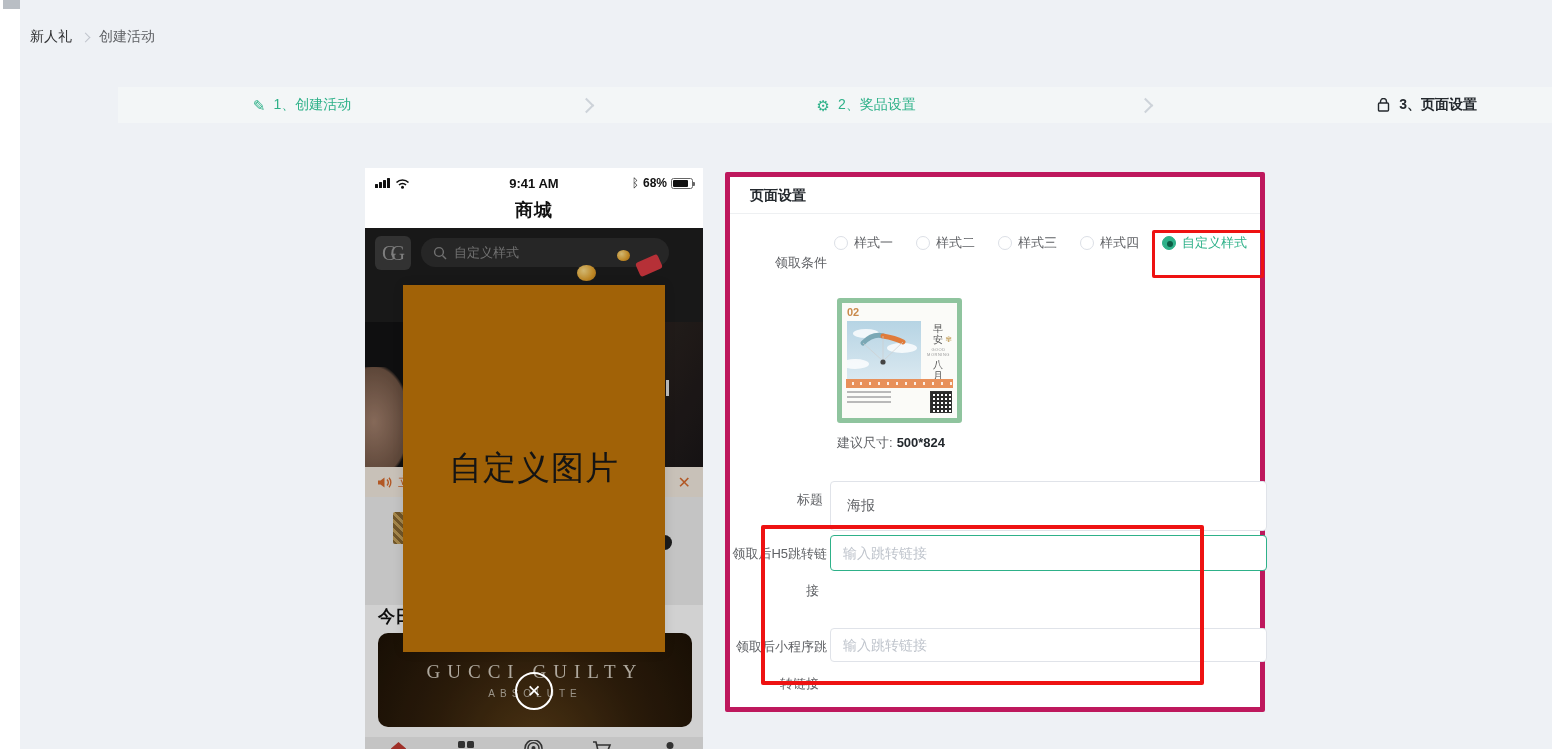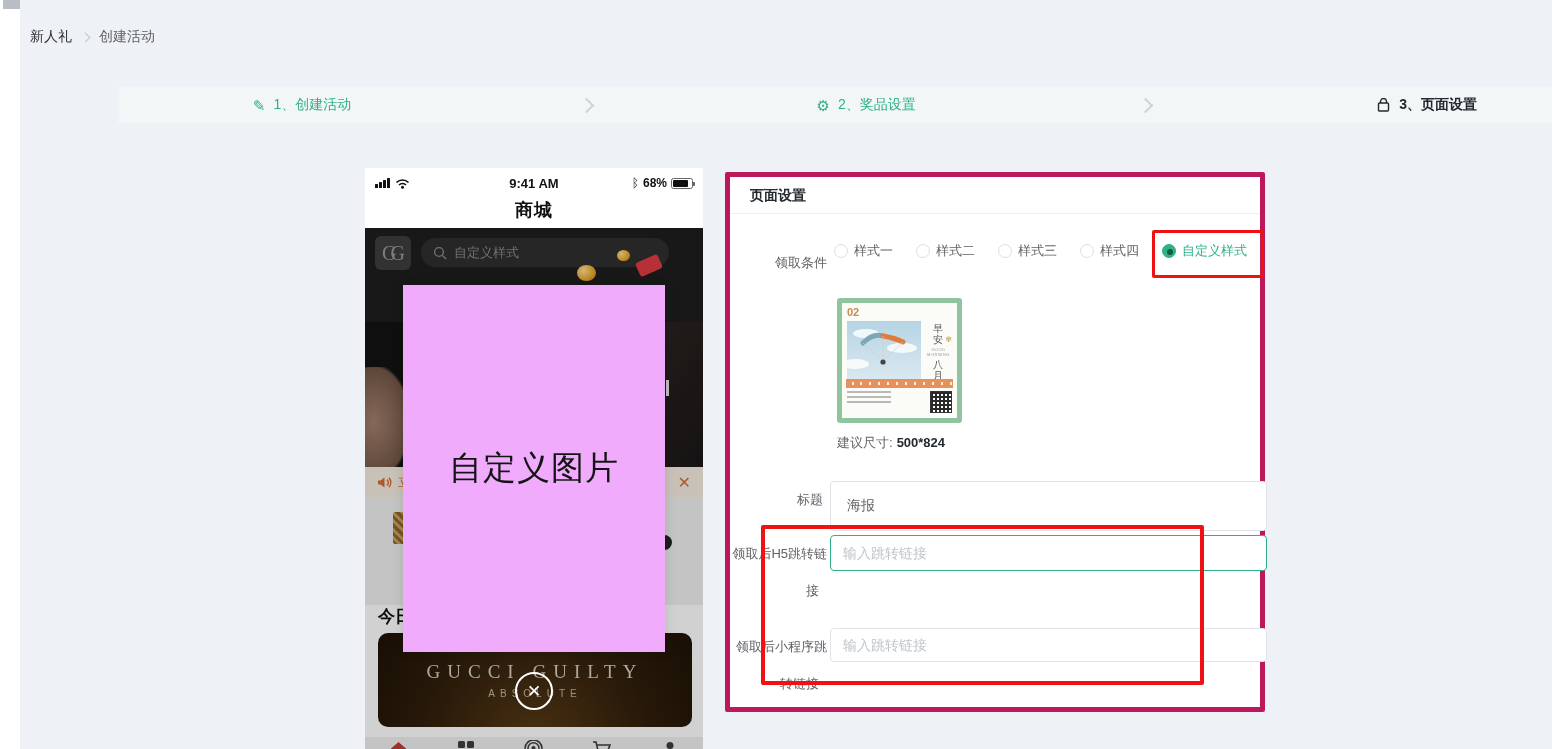--- a/index.html
+++ b/index.html
@@ -72,32 +72,32 @@
 
   .gbanner { position:absolute; top:465px; left:13px; width:314px; height:94px; border-radius:10px; overflow:hidden;
      background:radial-gradient(circle at 50% 120%, #5a3d17, #32200c 55%, #1d1206); display:flex; flex-direction:column; align-items:center; justify-content:center; gap:5px; }
   .gb1 { color:#d6cec1; font-family:"Liberation Serif","DejaVu Serif",serif; font-size:19px; letter-spacing:7px; }
   .gb2 { color:#bdb5a6; font-size:10px; letter-spacing:5px; }
 
   .tabbar { position:absolute; left:0; top:569px; width:100%; height:30px; background:#efefef; display:flex; justify-content:space-around; align-items:flex-start; padding-top:3px; }
 
   .dim { position:absolute; top:60px; left:0; width:100%; height:521px; background:rgba(0,0,0,0.18); z-index:3; }
 
-  .ph-modal { position:absolute; left:38px; top:117px; width:262px; height:367px; background:#f0abfc; z-index:5; display:flex; align-items:center; justify-content:center; box-shadow:0 0 10px rgba(0,0,0,.12); }
+  .ph-modal { position:absolute; left:38px; top:117px; width:262px; height:367px; background:#a16207; z-index:5; display:flex; align-items:center; justify-content:center; box-shadow:0 0 10px rgba(0,0,0,.12); }
   .ph-modal span { font-size:33px; color:#141414; letter-spacing:1px; }
   .modal-close { position:absolute; left:150px; top:504px; width:38px; height:38px; border:2px solid #fff; border-radius:50%; z-index:5; display:flex; align-items:center; justify-content:center; color:#fff; font-size:17px; }
 
   
   .panel { left:725px; top:172px; width:540px; height:540px; background:#fff; border:5px solid #be185d; border-radius:2px; }
   .panel-h { height:37px; line-height:36px; padding:0 20px; font-size:14px; font-weight:bold; color:#24292e; border-bottom:1px solid #eef0f2; }
   .panel-b { position:relative; height:501px; }
   .f-label { position:absolute; font-size:13px; color:#606266; white-space:nowrap; }
   .ra { text-align:right; }
 
-  .radio-row { position:absolute; left:104px; top:28px; display:flex; align-items:center;text-align:right; }
+  .radio-row { position:absolute; left:104px; top:20px; display:flex; align-items:center;text-align:right; }
   .radio-item { display:flex; align-items:center; gap:6px; margin-right:23px; font-size:13px; color:#606266; }
   .radio-dot { width:14px; height:14px; border:1px solid #dcdfe6; border-radius:50%; background:#fff; flex:0 0 auto; position:relative; }
   .radio-item.checked { color:#2eb189; margin-right:0; }
   .radio-item.checked .radio-dot { background:#2eb189; border-color:#2eb189; }
   .radio-item.checked .radio-dot::after { content:''; position:absolute; left:4px; top:4px; width:6px; height:6px; border-radius:50%; background:#0c5c44; }
 
   
   .poster { position:absolute; left:107px; top:84px; width:125px; height:125px; background:#fbfbf8; border:5px solid #8fc49e; border-radius:3px; padding:4px 5px; }
   .po-head { display:flex; align-items:flex-start; gap:4px; height:14px;flex-direction:column; }
   .po-day { color:#c98a4b; font-weight:bold; font-size:11px; line-height:10px; }

